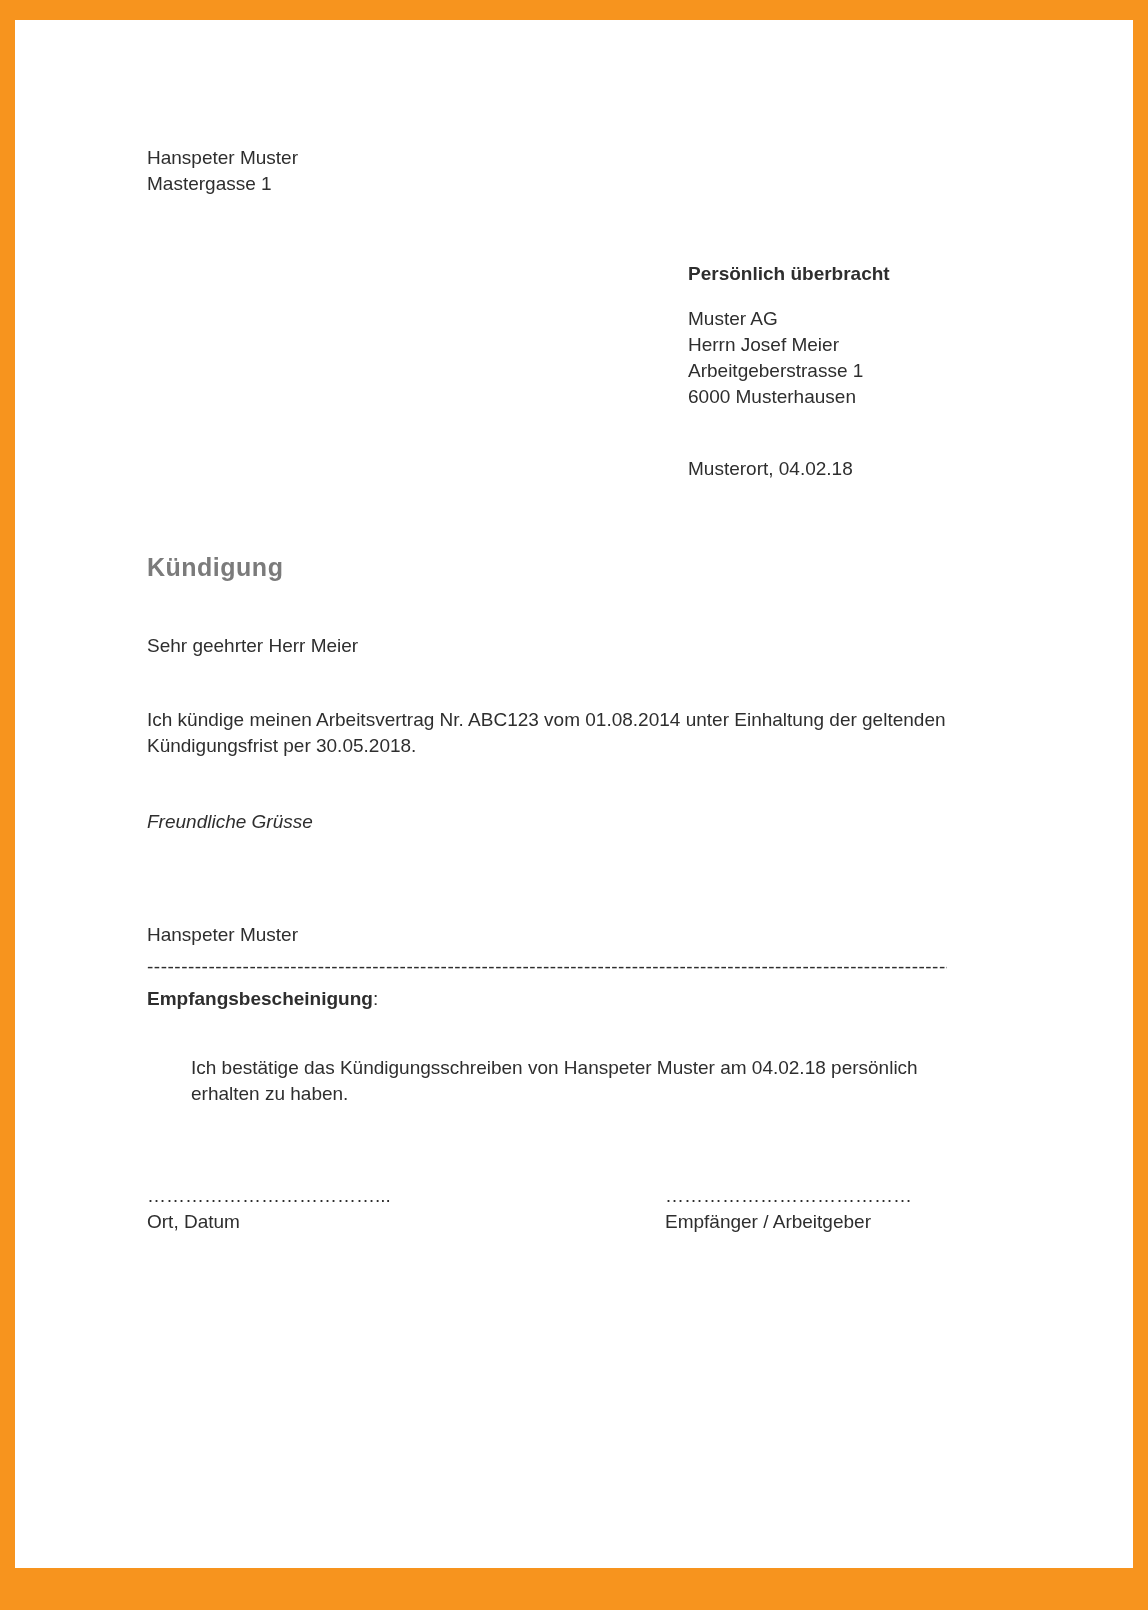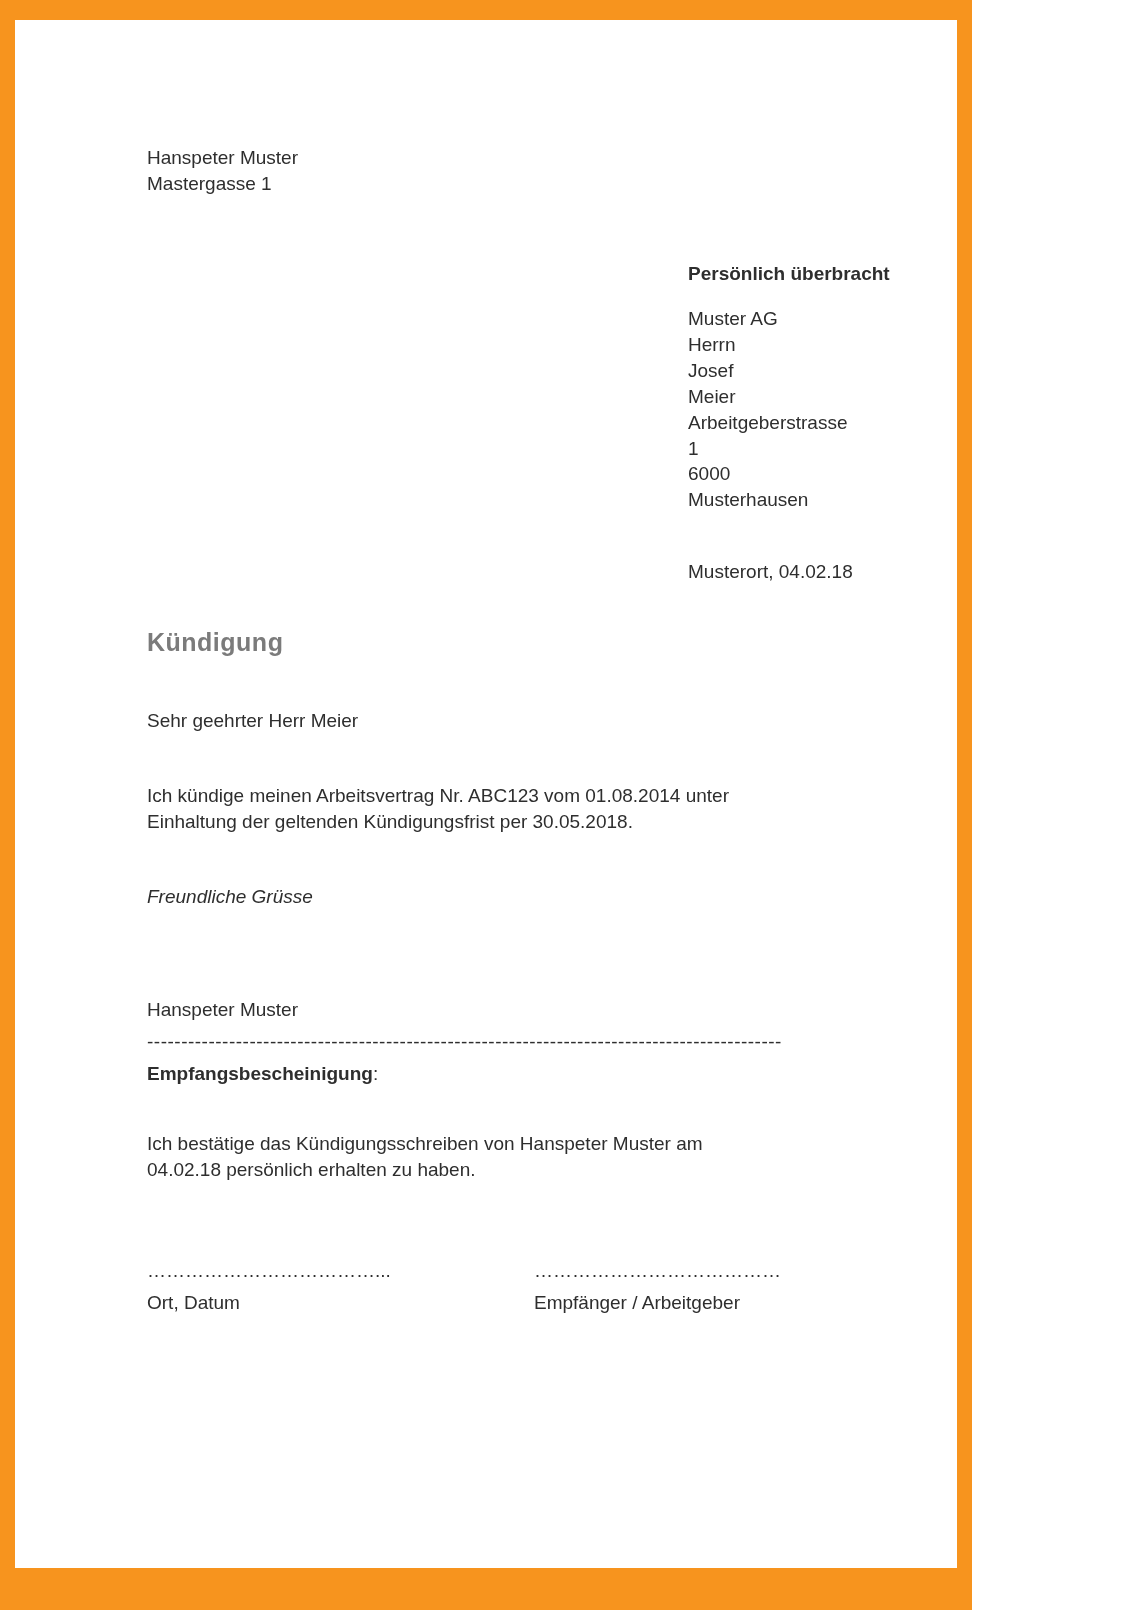--- a/index.html
+++ b/index.html
@@ -1,21 +1,21 @@
 <!DOCTYPE html>
 <html><head>
 <meta charset="utf-8">
 <style>
   html, body {
     margin: 0;
     padding: 0;
     background: #ffffff;
   }
   .frame {
-    width: 972px;
+    width: 1148px;
     height: 1610px;
     background: #F7941E;
     box-sizing: border-box;
     padding: 20px 15px 42px 15px;
     overflow: hidden;
   }
   .page {
     background: #ffffff;
     width: 100%;
     height: 100%;
@@ -36,54 +36,54 @@
     font-weight: bold;
     margin-bottom: 20px;
     white-space: nowrap;
   }
   .place-date {
     margin-left: 541px;
     margin-top: 46px;
     white-space: nowrap;
   }
   .subject {
-    margin-top: 40px;
+    margin-top: 68px;
     font-size: 25px;
     font-weight: bold;
     color: #7b7b7b;
     letter-spacing: 0.5px;
   }
   .salutation { margin-top: 49px; }
   .para { margin-top: 49px; }
   .para.justified { text-align: justify; }
   .closing { margin-top: 50px; font-style: italic; }
   .signature-name { margin-top: 87px; }
   .divider {
     margin-top: 6px;
     white-space: nowrap;
     overflow: hidden;
     max-width: 800px;
     letter-spacing: 0.5px;
     color: #2e2e2e;
   }
   .receipt-heading { margin-top: 6px; }
   .receipt-heading .bold { font-weight: bold; }
-  .receipt-body { margin-top: 44px; max-width: 828px; }
+  .receipt-body { margin-top: 44px; max-width: 828px; margin-left: 44px; }
   .sig-row {
     margin-top: 76px;
     display: flex;
   }
   .sig-col.left { width: 518px; }
   .sig-col.right { flex: 1; }
   .sig-dots {
     white-space: nowrap;
     overflow: hidden;
     color: #2e2e2e;
   }
-  .sig-label { margin-top: 6px; }
+  .sig-label { margin-top: 0; }
 </style>
 </head>
 <body>
 
 <div class="frame">
   <div class="page">
 
     <div class="sender">
       <div>Hanspeter Muster</div>
       <div>Mastergasse 1</div>

